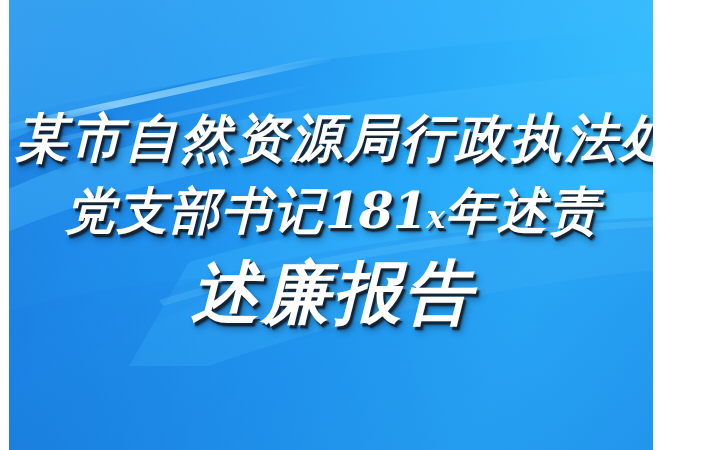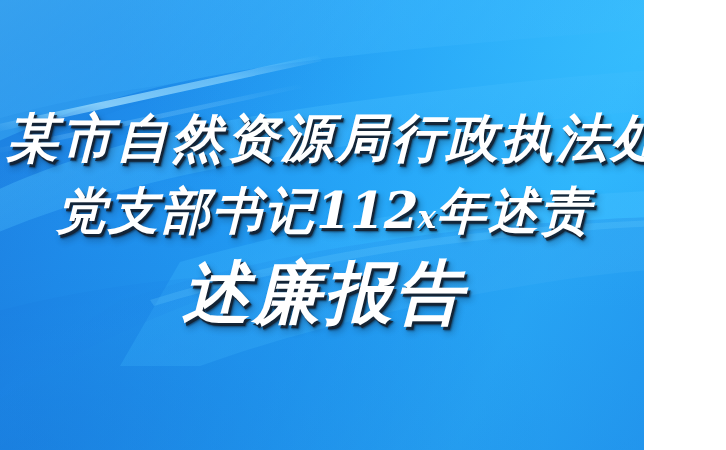--- a/index.html
+++ b/index.html
@@ -6,20 +6,21 @@
     margin: 0;
     padding: 0;
     background: #ffffff;
   }
   #poster {
     position: relative;
     width: 644px;
     height: 450px;
     overflow: hidden;
     font-family: "DejaVu Sans", sans-serif;
+    margin-left: 9px;
   }
 
   
   .bg-base {
     position: absolute;
     inset: 0;
     background: linear-gradient(115deg,
         #1f7fe0 0%,
         #2090ee 22%,
         #23a2f7 52%,
@@ -147,18 +148,18 @@
     <path fill="url(#gStreak)" d="M -10,126 L 318,55 L 322,61 L -8,133 Z"></path>
 
     <path fill="url(#gStreak)" fill-opacity="0.35" d="M -10,150 L 300,84 L 302,88 L -9,155 Z"></path>
 
     <path fill="#6FD2FF" fill-opacity="0.22" d="M 150,300 C 290,256 430,234 580,224 C 660,219 715,218 746,218 L 746,224 C 700,224 640,226 580,231 C 430,242 292,264 154,306 Z"></path>
   </svg>
 
   <div class="title-block">
     <div class="title-line line-1">某市自然资源局行政执法处</div>
 
-    <div class="title-line line-2"><span>党支部书记</span><span class="year-num">112</span><span class="year-x">x</span><span>年述责</span></div>
+    <div class="title-line line-2"><span>党支部书记</span><span class="year-num">181</span><span class="year-x">x</span><span>年述责</span></div>
 
     <div class="title-line line-3">述廉报告</div>
   </div>
 
 </div>
 
 </body></html>

